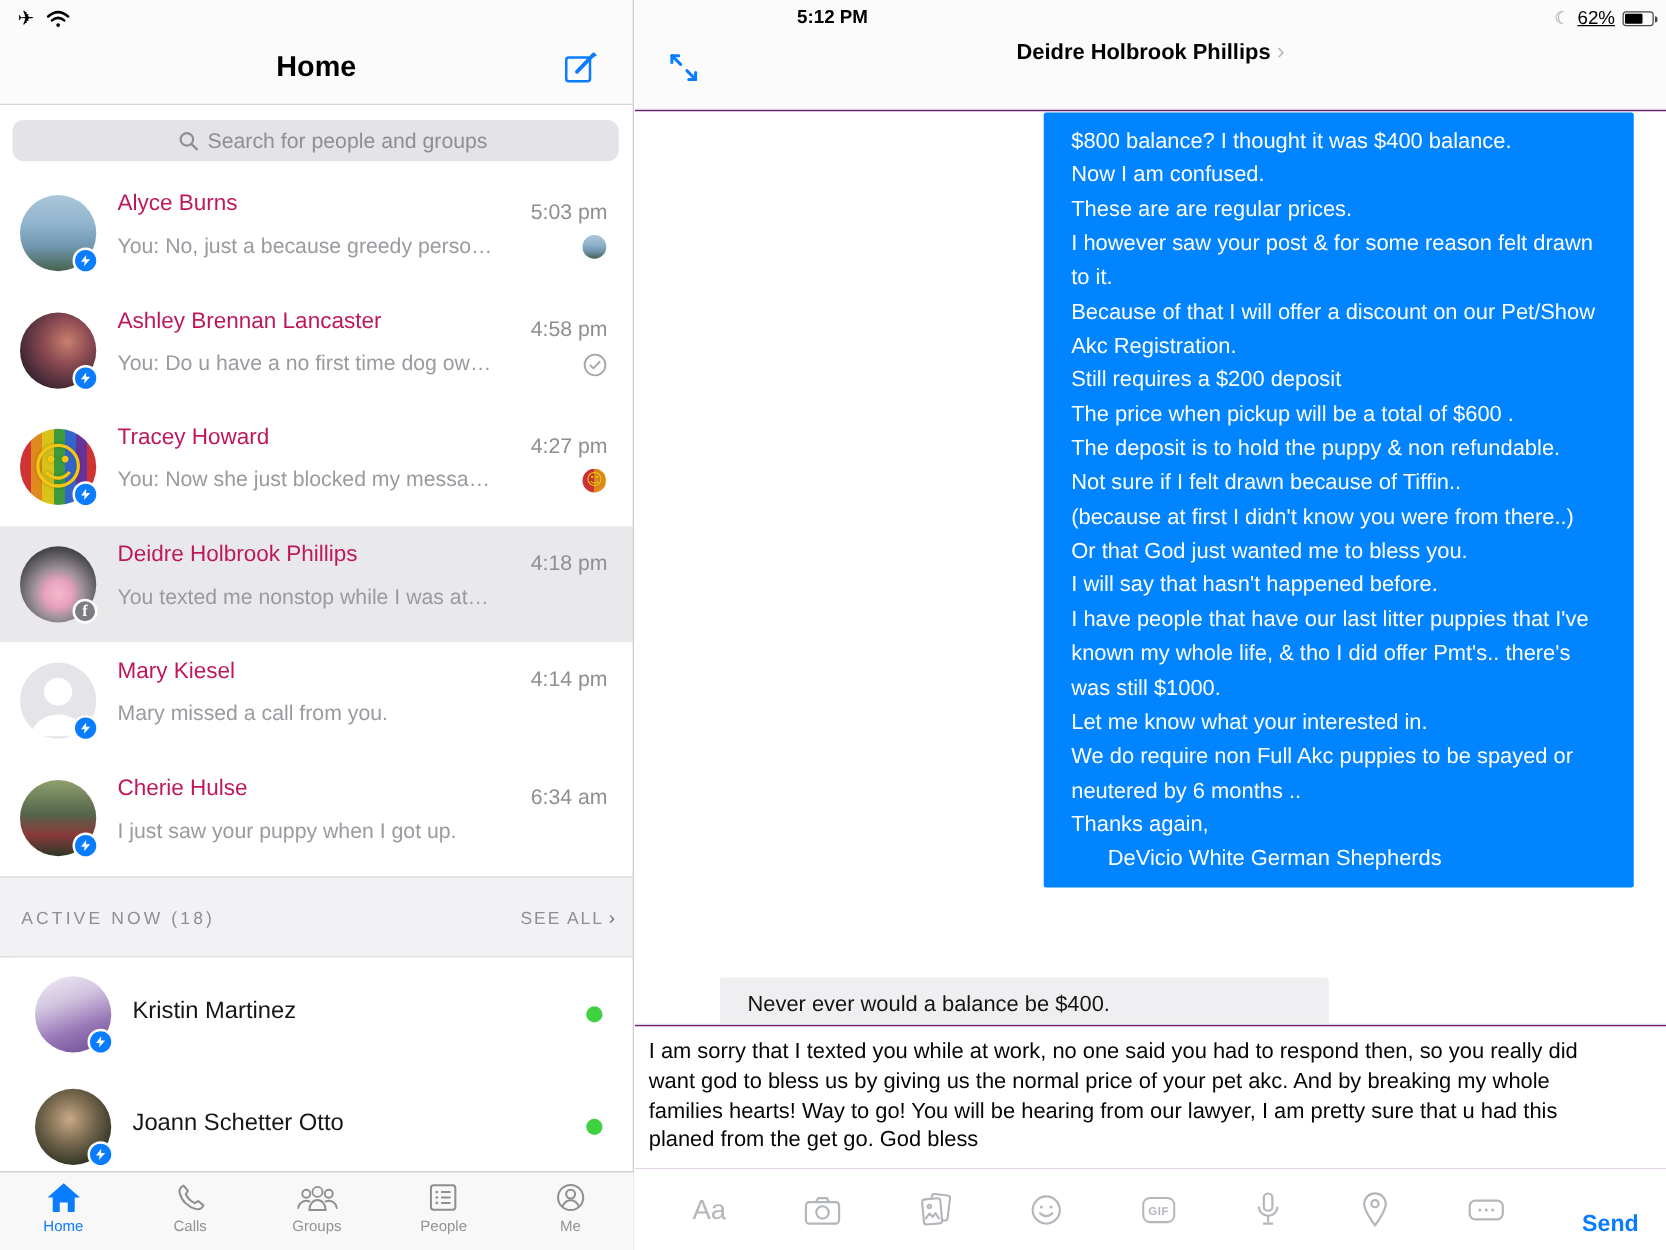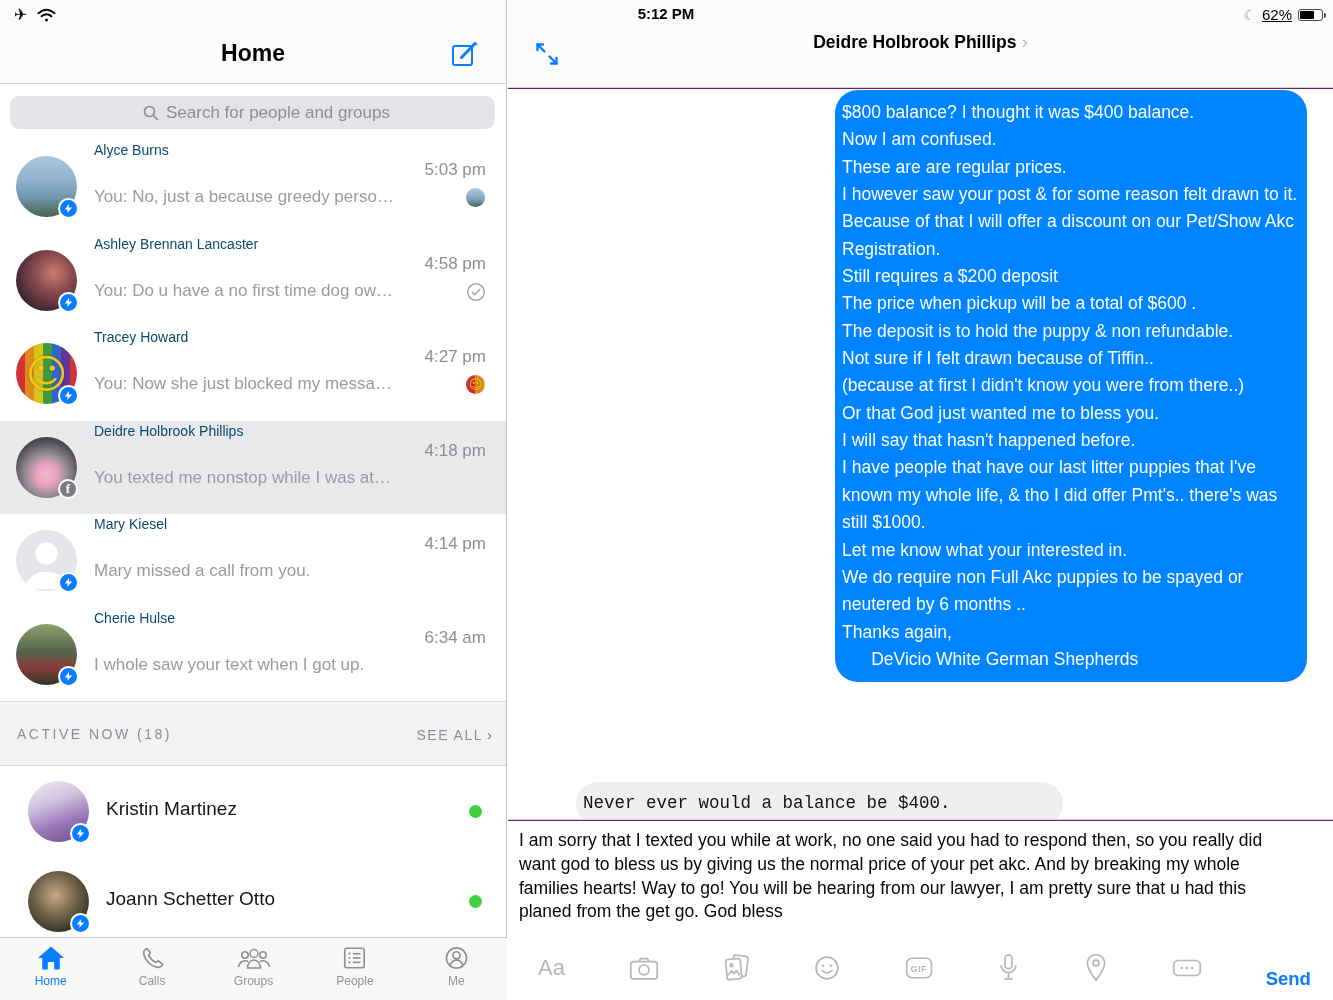--- a/index.html
+++ b/index.html
@@ -27,21 +27,21 @@
   .compose-btn { position:absolute; right:26px; top:38px; width:30px; height:30px; background:none; border:none; cursor:pointer; }
 
   .search-wrap { position:absolute; left:0; top:84px; width:100%; height:56px; background:#fff; }
   .search-bar { position:absolute; left:10px; right:11px; top:12px; height:33px; background:#e3e3e8; border-radius:9px;
                 display:flex; align-items:center; justify-content:center; gap:7px;padding-left:28px; }
   .search-bar span { font-size:17px; color:#8e8e93; }
 
   .conv-list { position:absolute; left:0; top:140px; width:100%; }
   .conv-row { position:relative; height:93.5px; background:#fff; }
   .conv-row.selected { background:#e9e9eb; }
-  .conv-name { position:absolute; left:94px; top:2px; font-size:14px; color:#0c4a6e; max-width:300px; white-space:nowrap; overflow:hidden; }
+  .conv-name { position:absolute; left:94px; top:12px; font-size:18px; color:#be185d; max-width:300px; white-space:nowrap; overflow:hidden; }
   .conv-time { position:absolute; right:20px; top:20px; font-size:17px; color:#8e8e93; }
   .conv-preview { position:absolute; left:94px; top:47px; right:62px; font-size:17px; color:#9a9aa0; white-space:nowrap; overflow:hidden; }
   .conv-ind { position:absolute; right:20px; top:48px; width:20px; height:20px; }
 
   .avatar { position:absolute; left:16px; top:16px; width:61px; height:61px; border-radius:50%; overflow:visible; }
   .avatar .photo { position:absolute; inset:0; border-radius:50%; overflow:hidden; }
   .active-row .avatar { top:15px; }
   .m-badge { position:absolute; right:-2px; bottom:-2px; width:21px; height:21px; border-radius:50%;
              background:#0a7cff; border:2.5px solid #fff; display:flex; align-items:center; justify-content:center; }
   .f-badge { position:absolute; right:-1px; bottom:-1px; width:20px; height:20px; border-radius:50%;
@@ -80,31 +80,31 @@
   
   .right-pane { position:absolute; left:508px; top:0; width:825px; height:1000px; background:#701a75; }
   .r-header { position:absolute; left:0; top:0; width:100%; height:88px; background:#fbfbfb; border-bottom:1px solid #d1d1d6; }
   .expand-btn { position:absolute; left:24px; top:38px; width:32px; height:32px; background:none; border:none; cursor:pointer; }
   .r-title { position:absolute; left:0; right:0; top:31px; text-align:center; font-size:17.5px; font-weight:700; color:#000; cursor:pointer; }
   .r-title .chev { color:#b9b9c0; font-weight:400; font-size:19px; margin-left:5px; }
   .r-subtitle { position:absolute; left:0; right:0; top:55px; text-align:center; font-size:14.5px; color:#98989d; }
 
   .msg-area { position:absolute; left:0; top:89px; width:100%; height:731px; background:#fff; overflow:hidden;
               border-bottom:1px solid #d8d8da; }
-  .bubble { border-radius:23px; font-size:17.5px; line-height:27.35px; white-space:pre-wrap; padding:9px 7px; }
+  .bubble { border-radius:2px; font-size:17.5px; line-height:27.35px; white-space:pre-wrap; padding:9px 22px; }
   .bubble-out { position:absolute; right:26px; top:1px; width:472px; background:#0084ff; color:#fff; }
-  .bubble-in { position:absolute; left:68px; top:693px; width:487px; background:#efeff1; color:#141414; line-height:25px;font-family:Liberation Mono, monospace; }
+  .bubble-in { position:absolute; left:68px; top:693px; width:487px; background:#efeff1; color:#141414; line-height:25px; }
 
   .draft-area { position:absolute; left:0; top:821px; width:100%; height:114px; background:#fff;
                 padding:8px 38px 0 11px; font-size:17.5px; line-height:23.8px; color:#060606; cursor:text; }
 
   .composer { position:absolute; left:0; bottom:0; width:100%; height:65px; background:#fff;
               display:flex; align-items:center; justify-content:space-between; padding:0 22px 0 30px; }
   .c-item { background:none; border:none; cursor:pointer; display:flex; align-items:center; justify-content:center; }
-  .aa { font-size:22px; color:#b3b6bb; }
+  .aa { font-size:22px; color:#b3b6bb;margin-left:16px; }
   .send { font-size:18.5px; font-weight:700; color:#0a7cff;margin-top:22px; }
 
   svg { display:block; }
 </style>
 </head>
 <body>
 
 <div class="screen">
 
   <div class="status-left">
@@ -237,21 +237,21 @@
         <div class="avatar">
           <span class="photo av-cherie"></span>
           <span class="m-badge">
             <svg width="11" height="11" viewBox="0 0 12 12">
                 <polygon points="6.5,1 2,7 5.2,7 4.5,11 10,4.8 6.4,4.8" fill="#fff"></polygon>
               </svg>
           </span>
         </div>
         <div class="conv-name">Cherie Hulse</div>
         <div class="conv-time">6:34 am</div>
-        <div class="conv-preview">I whole saw your text when I got up.</div>
+        <div class="conv-preview">I just saw your puppy when I got up.</div>
       </div>
     </div>
 
     <div class="active-header">
       <div class="active-label">ACTIVE NOW (18)</div>
       <div class="see-all"><span>SEE ALL</span><span class="chev">›</span></div>
     </div>
 
     <div class="active-rows">
       <div class="active-row">

